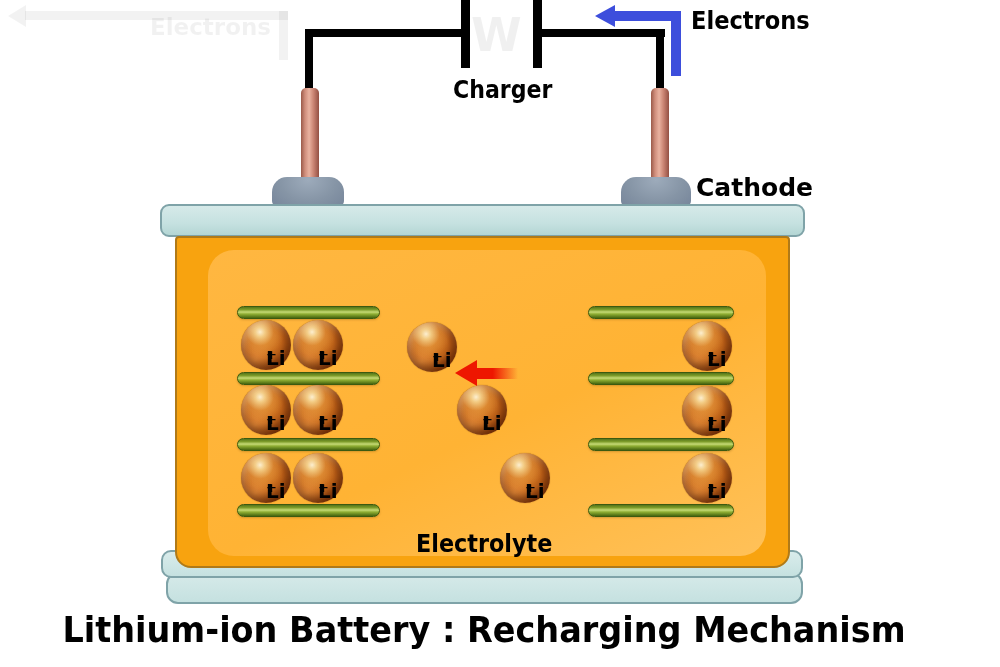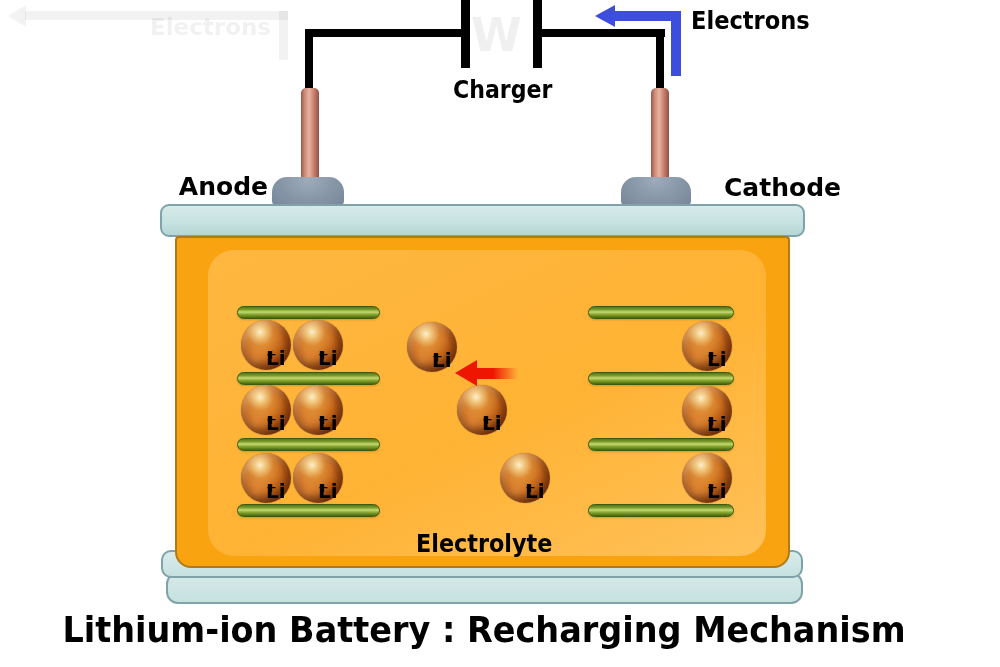--- a/index.html
+++ b/index.html
@@ -29,21 +29,21 @@
     border-bottom:11px solid transparent;border-right:18px solid #000;}
   .ghost-bar{left:25px;top:11px;width:263px;height:9px;background:#000;}
   .ghost-vert{left:279px;top:11px;width:9px;height:49px;background:#000;}
   .ghost-text{left:150px;top:14px;font-size:23px;color:#000;}
 
   
   .lbl{white-space:nowrap;}
   .lbl-electrons{left:691px;top:7px;font-size:24px;transform:scaleX(.94);transform-origin:left top;}
   .lbl-charger{left:453px;top:76px;font-size:24px;transform:scaleX(.92);transform-origin:left top;}
   .lbl-anode{left:130px;top:172px;width:138px;font-size:25px;text-align:right;}
-  .lbl-cathode{left:696px;top:173px;font-size:25px;margin-left:28px;}
+  .lbl-cathode{left:696px;top:173px;font-size:25px;}
   .lbl-electrolyte{left:416px;top:530px;font-size:24px;transform:scaleX(.93);transform-origin:left top;}
   .title{left:-16px;top:609px;width:1000px;text-align:center;font-size:36px;
          transform:scaleX(.93);transform-origin:center top;}
 
   
   .rod{top:88px;width:18px;height:96px;border-radius:5px 5px 0 0;
     background:linear-gradient(90deg,#9a5a49 0%,#cf8d7b 22%,#e9b2a0 45%,#c98372 70%,#935043 100%);}
   .rod.l{left:301px;} .rod.r{left:651px;}
   .cap{top:177px;height:30px;border-radius:15px 15px 6px 6px;
     background:radial-gradient(ellipse at 50% 10%,#9dabbb 0%,#8695a6 55%,#76859a 100%);}
@@ -106,21 +106,20 @@
   <div class="earrow-body"></div>
   <div class="earrow-vert"></div>
 
   <div class="lbl lbl-electrons">Electrons</div>
   <div class="lbl lbl-charger">Charger</div>
 
   <div class="rod l"></div>
   <div class="rod r"></div>
   <div class="cap l"></div>
   <div class="cap r"></div>
-  <div class="lbl lbl-anode">Anode</div>
   <div class="lbl lbl-cathode">Cathode</div>
 
   <div class="base-low"></div>
   <div class="base-up"></div>
   <div class="lid"></div>
   <div class="case-outer"></div>
   <div class="case-inner"></div>
 
   <div class="plate" style="left: 237px; top: 306px; width: 143px; height: 13px;"></div>
     <div class="plate" style="left: 237px; top: 372px; width: 143px; height: 13px;"></div>

